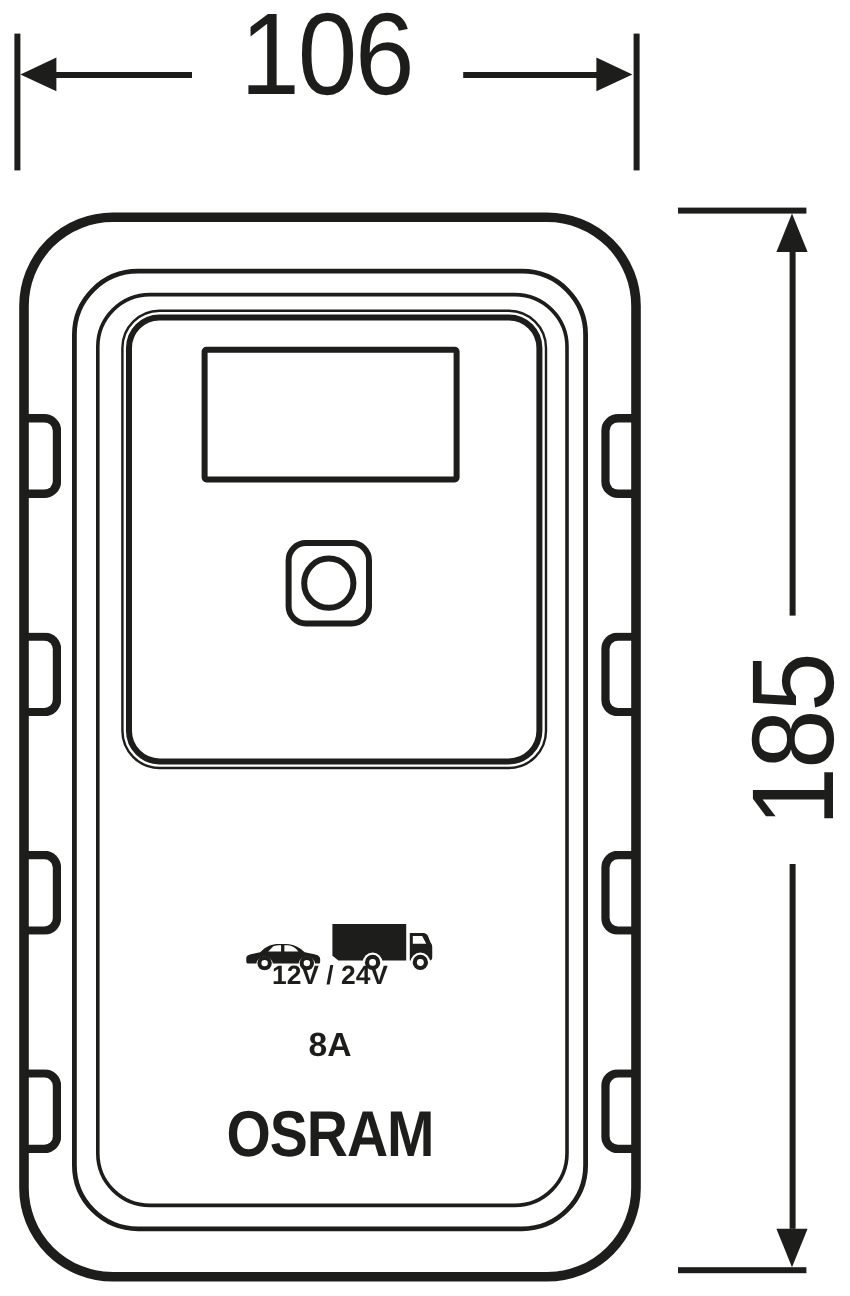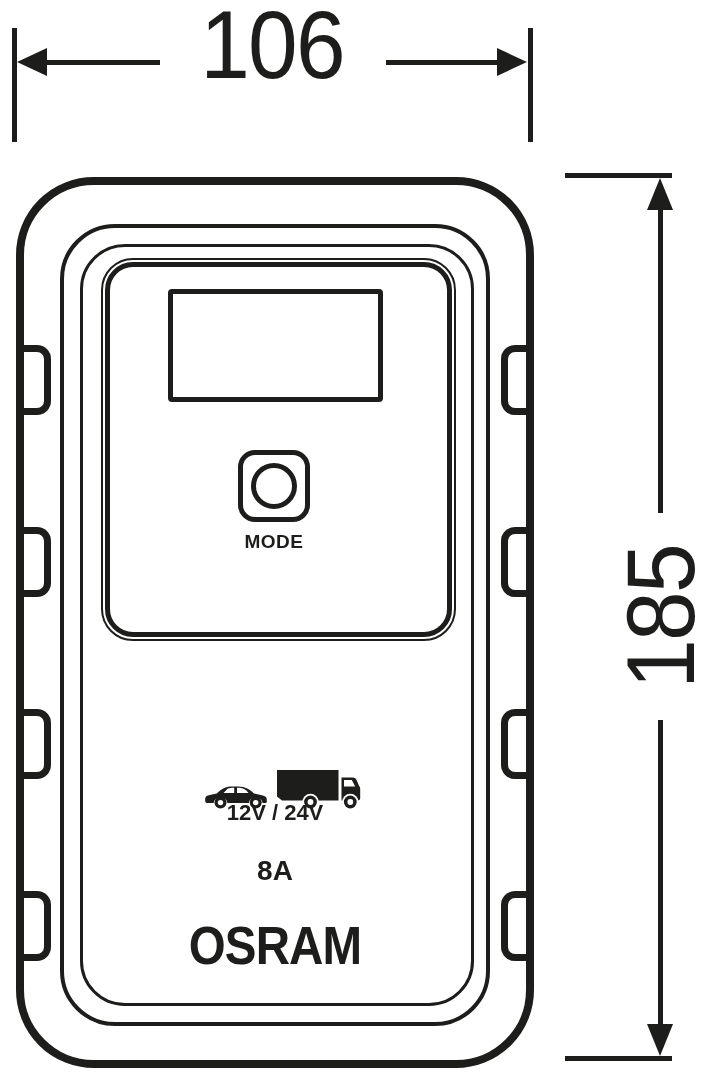--- a/index.html
+++ b/index.html
@@ -132,21 +132,20 @@
 
   <div class="abs" id="outline-2"></div>
   <div class="abs" id="outline-3"></div>
   <div class="abs" id="front-panel"></div>
 
   <div class="abs" id="display-screen"></div>
 
   <div class="abs" id="mode-button">
     <div id="mode-button-ring"></div>
   </div>
-  <div class="abs" id="mode-label">MODE</div>
 
   <div class="abs" id="vehicle-row">
     <svg width="66" height="27" viewBox="0 0 66 27" style="margin-bottom:1px;">
       <path d="M4 21 C2.8 21 2.2 20.2 2.2 18.8 L2.2 16.8 C2.2 14.6 3.8 13.6 6.8 13 L13.8 11.6 C18.8 6.2 23.6 4.6 29.2 4.6 L35.6 4.6 C42 4.6 47 7.6 51 11.6 L59 13.2 C62.4 14 63.8 15.2 63.8 17.4 L63.8 19.4 C63.8 20.4 63.2 21 62.2 21 L59.6 21 A7 7 0 0 0 45.8 21 L24.4 21 A7 7 0 0 0 10.6 21 Z" fill="#1d1d1b"></path>
       <path d="M20.5 11 L24.8 6.6 C26.6 6 28.4 5.8 31.2 5.8 L31.2 11 Z" fill="#ffffff"></path>
       <path d="M34 5.8 L36.6 5.8 C40.4 6 43 7.6 45.6 11 L34 11 Z" fill="#ffffff"></path>
       <circle cx="17.5" cy="20.6" r="6" fill="#1d1d1b"></circle>
         <circle cx="17.5" cy="20.6" r="2.7" fill="#ffffff"></circle>
       <circle cx="52.7" cy="20.6" r="6" fill="#1d1d1b"></circle>
         <circle cx="52.7" cy="20.6" r="2.7" fill="#ffffff"></circle>

